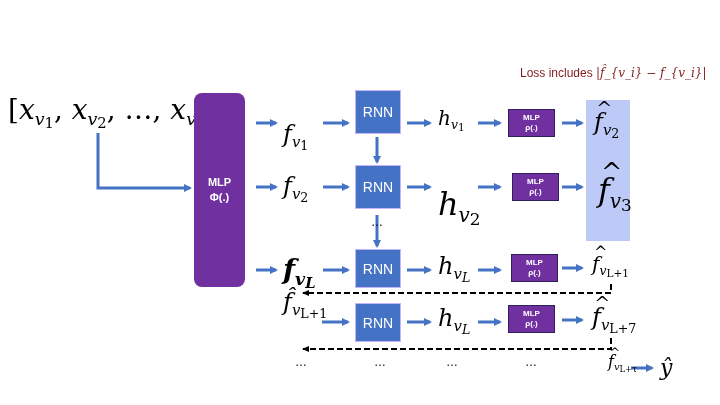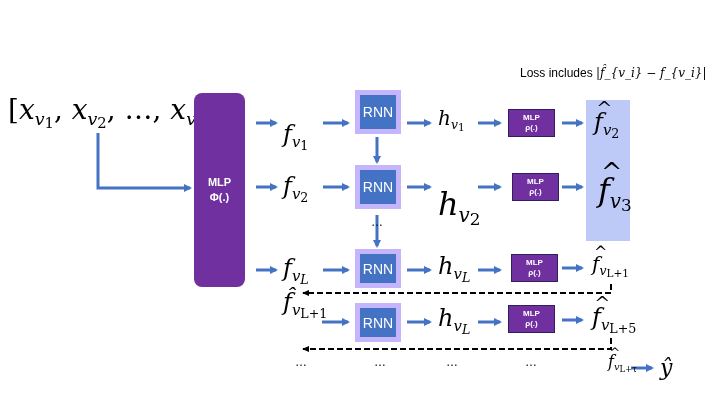--- a/index.html
+++ b/index.html
@@ -1,29 +1,29 @@
 <!DOCTYPE html>
 <html><head>
 <meta charset="utf-8">
 <style>
   html, body { margin:0; padding:0; background:#ffffff; }
   #stage { position:relative; width:720px; height:405px; overflow:hidden; background:#ffffff; font-family:"DejaVu Serif", serif; }
   svg#wires { position:absolute; left:0; top:0; width:720px; height:405px; }
   .box { position:absolute; display:flex; flex-direction:column; align-items:center; justify-content:center; color:#ffffff; font-family:"Liberation Sans", sans-serif; text-align:center; box-sizing:border-box; }
   .mlp-phi { background:#7030a0; border-radius:8px; font-size:11px; font-weight:bold; line-height:15px; }
-  .rnn { background:#4472c4; border:5px solid #c4b5fd; font-size:14px; }
+  .rnn { background:#4472c4; border:1px solid #c4b5fd; font-size:14px; }
   .mlp-rho { background:#7030a0; border:1px solid #2f1f5a; font-size:8px; font-weight:bold; line-height:10px; }
   .highlight { position:absolute; background:#bdc9f7; }
   .math { position:absolute; font-family:"DejaVu Serif", serif; font-style:italic; color:#000; white-space:nowrap; line-height:1; }
   .math sub { font-size:0.62em; vertical-align:-0.35em; font-style:italic; }
   .math sub sub { font-size:0.85em; vertical-align:-0.2em; }
   .hat { position:relative; display:inline-block; }
   .hat::before { content:"^"; position:absolute; left:0.12em; top:-0.55em; font-style:normal; font-size:0.8em; }
   .dots { position:absolute; font-family:"Liberation Sans", sans-serif; font-size:12px; color:#000; }
-  .loss { position:absolute; color:#000000; font-family:"Liberation Sans", sans-serif; font-size:12px; white-space:nowrap; }
+  .loss { position:absolute; color:#7f1d1d; font-family:"Liberation Sans", sans-serif; font-size:12px; white-space:nowrap; }
 </style>
 </head>
 <body>
 
 <div id="stage">
 
   <div class="highlight" style="left:586px; top:100px; width:44px; height:141px;"></div>
 
   <svg id="wires">
     <defs>
@@ -105,32 +105,32 @@
       <span>MLP</span>
       <span>ρ(.)</span>
     </div>
   <div class="box mlp-rho" style="left:508px; top:305px; width:47px; height:28px;">
       <span>MLP</span>
       <span>ρ(.)</span>
     </div>
 
   <div class="math" style="left:283px; top:122px; font-size:24px;"><span>f</span><sub><span>v</span><sub style="font-style:normal">1</sub></sub></div>
   <div class="math" style="left:283px; top:174px; font-size:24px;"><span>f</span><sub><span>v</span><sub style="font-style:normal">2</sub></sub></div>
-  <div class="math" style="left:283px; top:256px; font-size:24px;"><span>f</span><sub><span>v</span><sub>L</sub></sub></div>
+  <div class="math" style="left:283px; top:256px; font-size:28px;font-weight:bold;"><span>f</span><sub><span>v</span><sub>L</sub></sub></div>
   <div class="math" style="left:283px; top:290px; font-size:24px;"><span>f̂</span><sub><span>v</span><sub style="font-style:normal">L+1</sub></sub></div>
 
   <div class="math" style="left:438px; top:108px; font-size:20px;">h<sub><span>v</span><sub style="font-style:normal">1</sub></sub></div>
   <div class="math" style="left:438px; top:188px; font-size:32px;">h<sub><span>v</span><sub style="font-style:normal">2</sub></sub></div>
   <div class="math" style="left:438px; top:254px; font-size:24px;">h<sub><span>v</span><sub>L</sub></sub></div>
   <div class="math" style="left:438px; top:306px; font-size:24px;">h<sub><span>v</span><sub>L</sub></sub></div>
 
   <div class="math" style="left:594px; top:110px; font-size:24px;"><span class="hat">f</span><sub><span>v</span><sub style="font-style:normal">2</sub></sub></div>
   <div class="math" style="left:598px; top:174px; font-size:32px;"><span class="hat">f</span><sub><span>v</span><sub style="font-style:normal">3</sub></sub></div>
   <div class="math" style="left:592px; top:254px; font-size:20px;"><span class="hat">f</span><sub><span>v</span><sub style="font-style:normal">L+1</sub></sub></div>
-  <div class="math" style="left:592px; top:305px; font-size:24px;"><span class="hat">f</span><sub><span>v</span><sub style="font-style:normal">L+5</sub></sub></div>
+  <div class="math" style="left:592px; top:305px; font-size:24px;"><span class="hat">f</span><sub><span>v</span><sub style="font-style:normal">L+7</sub></sub></div>
 
   <div class="math" style="left:608px; top:354px; font-size:16px;"><span class="hat">f</span><sub><span>v</span><sub style="font-style:normal">L+τ</sub></sub></div>
   <div class="math" style="left:660px; top:357px; font-size:22px;">ŷ</div>
 
   <div class="dots" style="left:295px; top:355px;">…</div>
   <div class="dots" style="left:374px; top:355px;">…</div>
   <div class="dots" style="left:446px; top:355px;">…</div>
   <div class="dots" style="left:525px; top:355px;">…</div>
 
   <div class="loss" style="left:520px; top:66px;">

